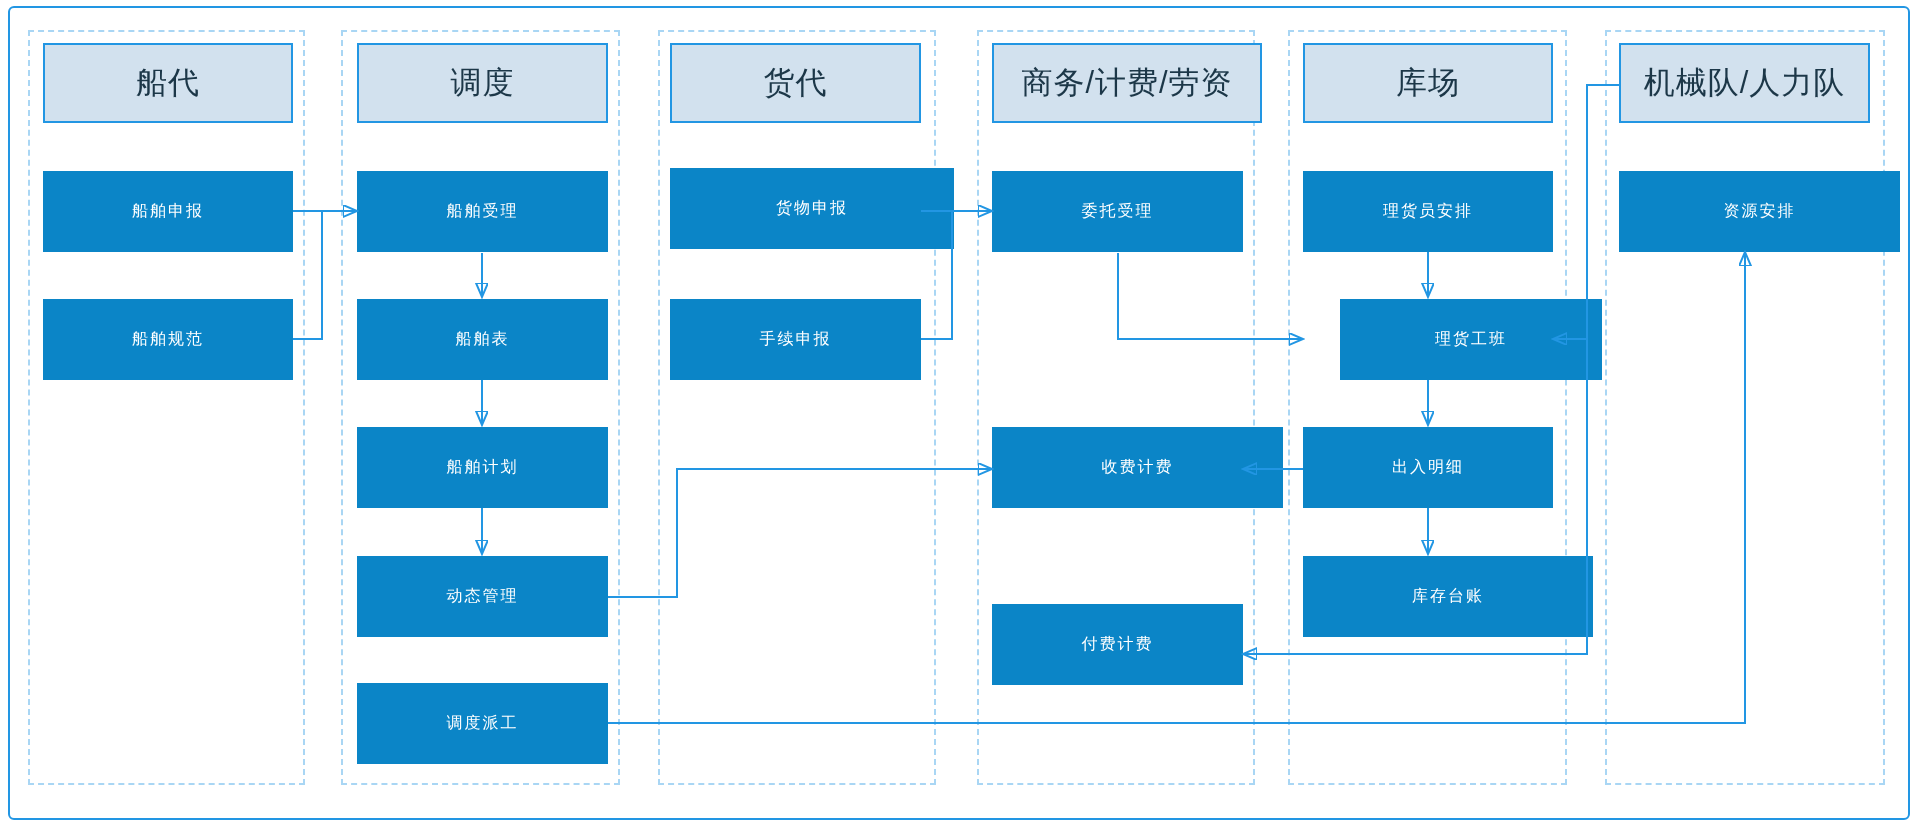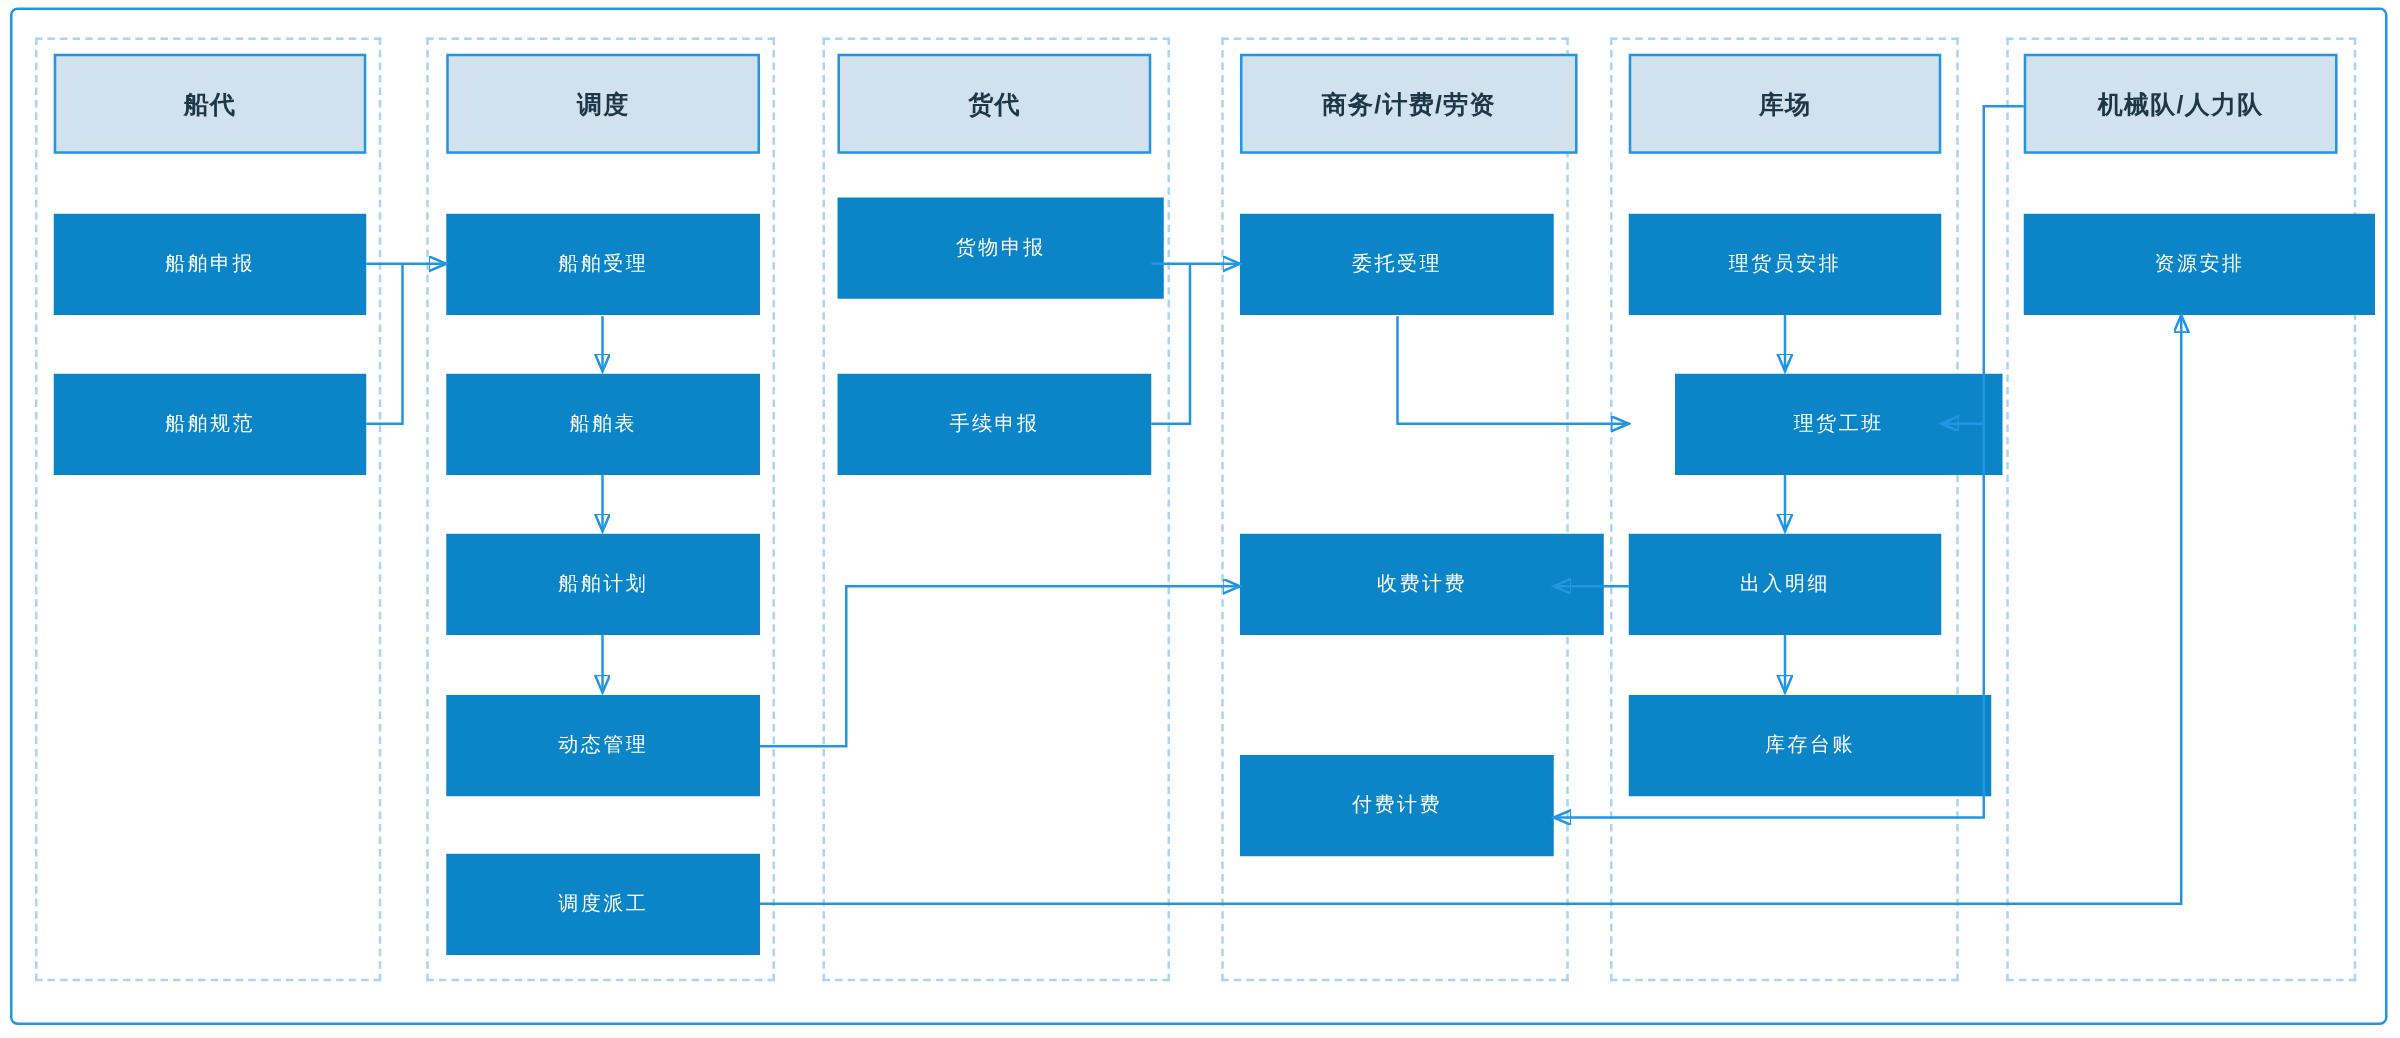--- a/index.html
+++ b/index.html
@@ -18,21 +18,21 @@
     position:absolute;left:8px;top:6px;width:1902px;height:814px;
     border:2px solid var(--accent);border-radius:6px;box-sizing:border-box;
   }
   .lane{
     position:absolute;top:30px;height:755px;
     border:2px dashed var(--lane);box-sizing:border-box;
   }
   .lane-header{
     position:absolute;top:43px;height:80px;box-sizing:border-box;
     background:var(--hdr-fill);border:2px solid var(--accent);
-    color:var(--hdr-text);font-weight:bold;font-size:20px;letter-spacing:1px;
+    color:var(--hdr-text);font-weight:normal;font-size:31px;letter-spacing:1px;
     display:flex;align-items:center;justify-content:center;
   }
   .node{
     position:absolute;height:81px;box-sizing:border-box;
     background:var(--box);color:var(--box-text);
     font-size:16px;letter-spacing:2px;
     display:flex;align-items:center;justify-content:center;
   }
   svg.wires{position:absolute;left:0;top:0;pointer-events:none;}
   svg.wires path{stroke:var(--accent);stroke-width:2;fill:none;}
@@ -61,21 +61,21 @@
     <div class="lane-header" style="left:357px;width:251px">调度</div>
     <div class="node" style="left:357px;top:171px;width:251px">船舶受理</div>
     <div class="node" style="left:357px;top:299px;width:251px">船舶表</div>
     <div class="node" style="left:357px;top:427px;width:251px">船舶计划</div>
     <div class="node" style="left:357px;top:556px;width:251px">动态管理</div>
     <div class="node" style="left:357px;top:683px;width:251px">调度派工</div>
   </div>
 
   <div>
     <div class="lane-header" style="left:670px;width:251px">货代</div>
-    <div class="node" style="left:670px;top:158px;width:261px">货物申报</div>
+    <div class="node" style="left:670px;top:168px;width:284px">货物申报</div>
     <div class="node" style="left:670px;top:299px;width:251px">手续申报</div>
   </div>
 
   <div>
     <div class="lane-header" style="left:992px;width:270px">商务/计费/劳资</div>
     <div class="node" style="left:992px;top:171px;width:251px">委托受理</div>
     <div class="node" style="left:992px;top:427px;width:291px">收费计费</div>
     <div class="node" style="left:992px;top:604px;width:251px">付费计费</div>
   </div>
 

